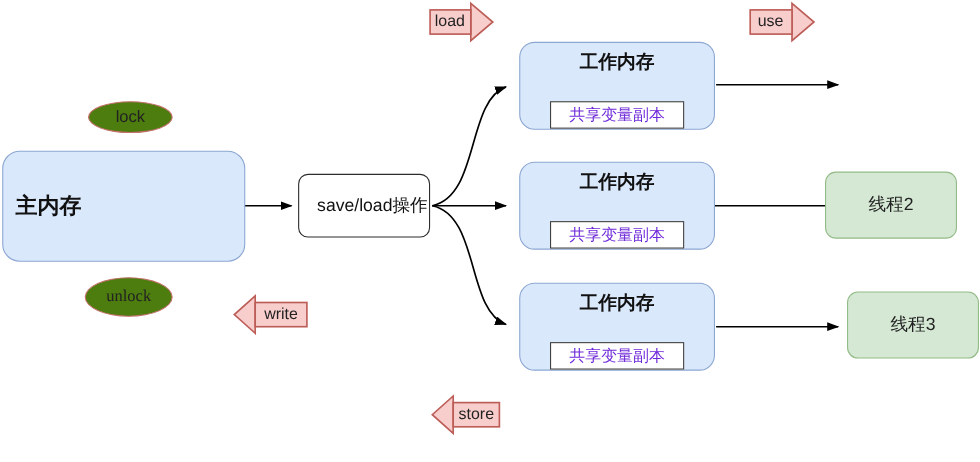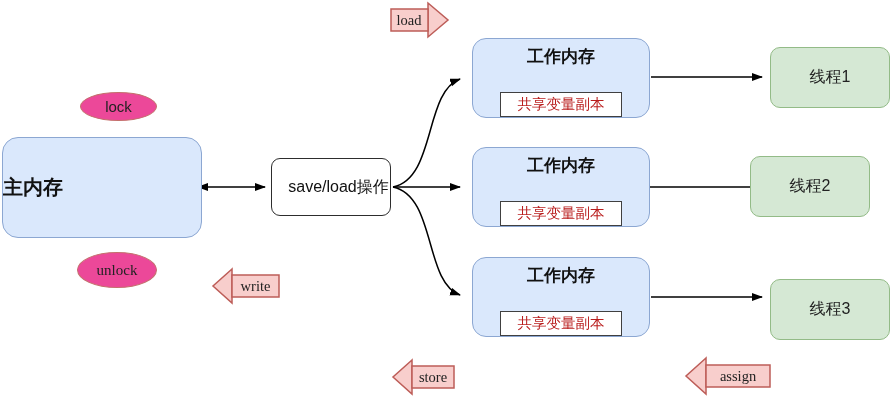--- a/index.html
+++ b/index.html
@@ -3,49 +3,49 @@
 <meta charset="utf-8">
 <style>
   html,body{margin:0;padding:0;background:#ffffff;}
   body{font-family:"Liberation Sans","DejaVu Sans",sans-serif;}
   #canvas{position:relative;width:891px;height:420px;background:#fff;overflow:hidden;}
   #connectors{position:absolute;left:0;top:0;width:891px;height:420px;}
 
   .abs{position:absolute;box-sizing:border-box;}
 
   
-  .main-box{left:2px;top:137px;width:200px;height:101px;background:#dae8fc;
+  .main-box{left:2px;top:137px;width:221px;height:101px;background:#dae8fc;
     border:1.5px solid #8ca7d2;border-radius:16px;display:flex;align-items:center;
-    gap:8px;}
+    padding-left:11px;gap:8px;}
   .main-title{font-weight:bold;font-size:20px;color:#111;white-space:nowrap;}
   .var-box{background:#fff;border:2px solid #404040;display:flex;align-items:center;
-    justify-content:center;color:#b91c1c;}
+    justify-content:center;color:#6d28d9;}
   .main-var{width:101px;height:40px;font-size:17px;}
 
   .saveload{left:271px;top:158px;width:120px;height:58px;background:#fff;
     border:1.5px solid #2d2d2d;border-radius:9px;display:flex;align-items:center;
     justify-content:center;font-size:16px;color:#111;padding-left:15px;}
 
   .wm-box{width:178px;height:80px;background:#dae8fc;border:1.5px solid #8ca7d2;
     border-radius:14px;display:flex;flex-direction:column;align-items:center;
     justify-content:flex-start;padding-top:9px;gap:20px;}
   .wm-title{font-weight:bold;font-size:17px;color:#111;line-height:1.1;}
   .wm-var{width:120px;height:28px;font-size:14.5px;margin-top:5px;border-width:1.5px;}
 
   .thread-box{width:120px;height:61px;background:#d5e8d4;border:1.5px solid #93bb87;
     border-radius:10px;display:flex;align-items:center;justify-content:center;
     font-size:16px;color:#222;}
 
-  .ellipse{background:#ec4899;border:1.5px solid #c4706c;border-radius:50%;
+  .ellipse{background:#4d7c0f;border:1.5px solid #c4706c;border-radius:50%;
     display:flex;align-items:center;justify-content:center;font-size:15px;color:#222;}
   .lock-ellipse{left:80px;top:92px;width:77px;height:29px;}
   .unlock-ellipse{left:77px;top:252px;width:80px;height:36px;font-family:Liberation Serif, serif;}
 
   
-  .op-arrow{position:absolute;font-family:Liberation Serif, serif;}
+  .op-arrow{position:absolute;}
   .op-arrow svg{position:absolute;left:0;top:0;overflow:visible;}
   .op-shape{fill:#f8cecc;stroke:#bd5d58;stroke-width:1.5px;}
   .op-label{position:absolute;top:50%;transform:translateY(-50%);
     text-align:center;font-size:14.5px;color:#222;white-space:nowrap;}
 </style>
 </head>
 <body>
 
 <div id="canvas">
 
@@ -84,51 +84,50 @@
   </div>
   <div class="abs wm-box" style="left:472px;top:147px;">
     <span class="wm-title">工作内存</span>
     <span class="var-box wm-var">共享变量副本</span>
   </div>
   <div class="abs wm-box" style="left:472px;top:257px;">
     <span class="wm-title">工作内存</span>
     <span class="var-box wm-var">共享变量副本</span>
   </div>
 
-  <div class="abs thread-box" style="left:770px;top:47px;">线程1</div>
   <div class="abs thread-box" style="left:750px;top:156px;">线程2</div>
-  <div class="abs thread-box" style="left:770px;top:279px;">线程3</div>
+  <div class="abs thread-box" style="left:770px;top:265px;">线程3</div>
 
   <div class="op-arrow" style="left:390px;top:2px;width:60px;height:36px;">
     <svg width="60" height="36">
       <polygon class="op-shape" points="38,1 58,18 38,35"></polygon>
       <rect class="op-shape" x="1" y="7" width="37" height="22"></rect>
     </svg>
     <span class="op-label" style="left:0;width:38px;">load</span>
   </div>
 
+  <div class="op-arrow" style="left:681px;top:2px;width:61px;height:36px;">
+    <svg width="61" height="36">
+      <polygon class="op-shape" points="39,1 59,18 39,35"></polygon>
+      <rect class="op-shape" x="1" y="7" width="38" height="22"></rect>
+    </svg>
+    <span class="op-label" style="left:0;width:39px;">use</span>
+  </div>
 
 
   <div class="op-arrow" style="left:212px;top:268px;width:68px;height:36px;">
     <svg width="68" height="36">
       <polygon class="op-shape" points="20,1 1,18 20,35"></polygon>
       <rect class="op-shape" x="20" y="7" width="47" height="22"></rect>
     </svg>
     <span class="op-label" style="left:20px;width:47px;">write</span>
   </div>
 
   <div class="op-arrow" style="left:392px;top:359px;width:63px;height:36px;">
     <svg width="63" height="36">
       <polygon class="op-shape" points="20,1 1,18 20,35"></polygon>
       <rect class="op-shape" x="20" y="7" width="42" height="22"></rect>
     </svg>
     <span class="op-label" style="left:20px;width:42px;">store</span>
   </div>
 
-  <div class="op-arrow" style="left:685px;top:357px;width:87px;height:38px;">
-    <svg width="87" height="38">
-      <polygon class="op-shape" points="21,1 1,19 21,37"></polygon>
-      <rect class="op-shape" x="21" y="8" width="64" height="22"></rect>
-    </svg>
-    <span class="op-label" style="left:21px;width:64px;">assign</span>
-  </div>
 
 </div>
 
 </body></html>

